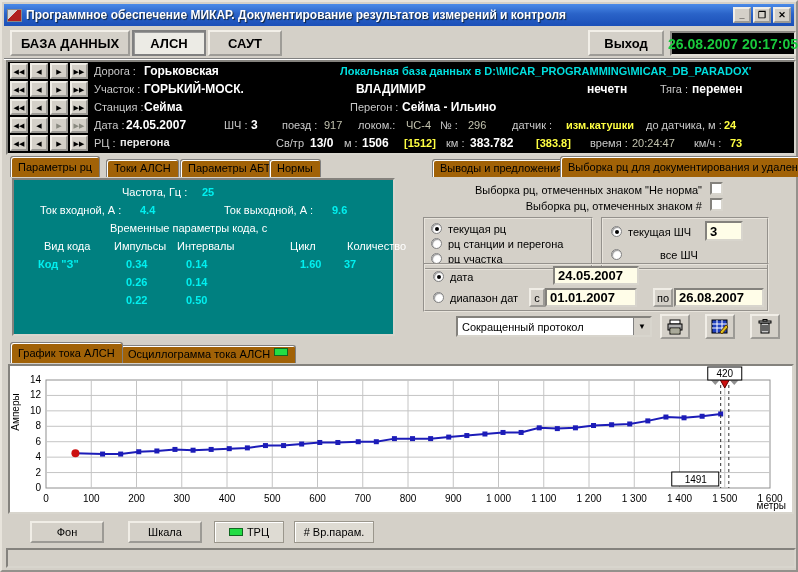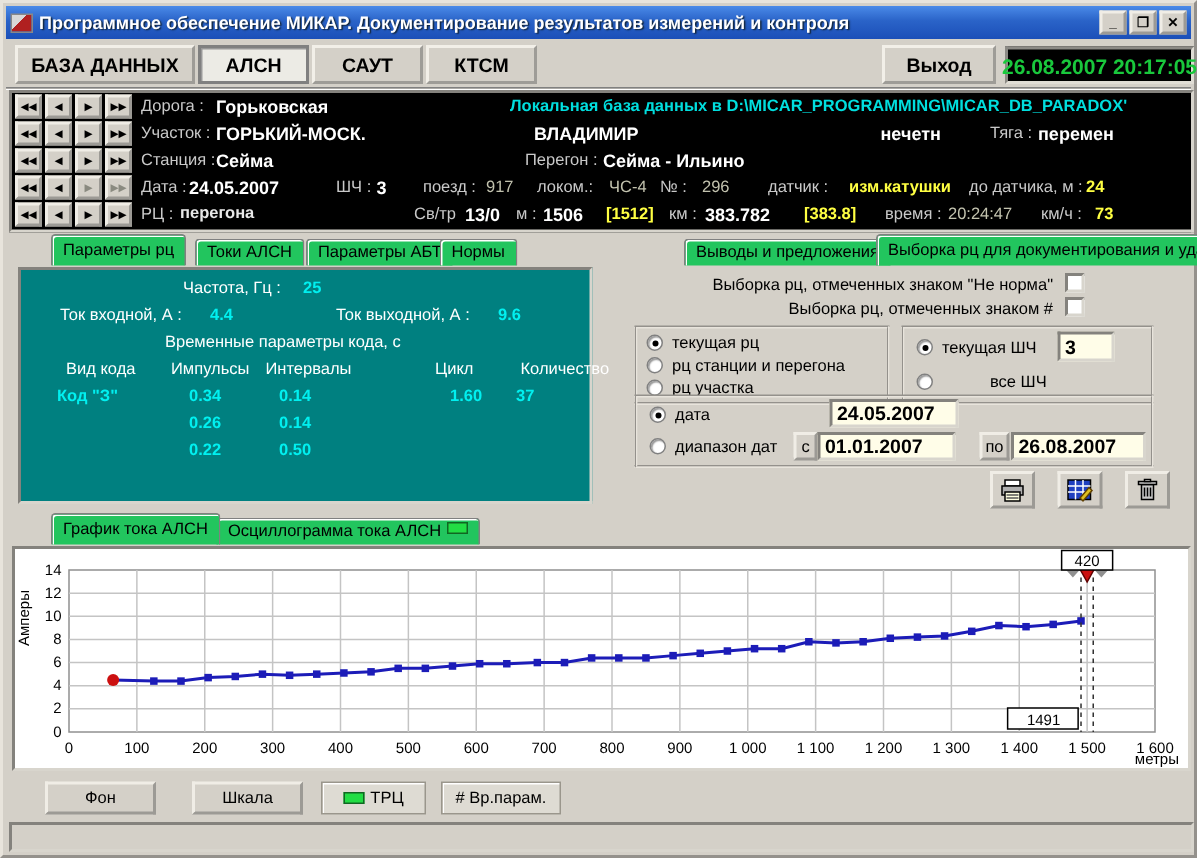--- a/index.html
+++ b/index.html
@@ -43,24 +43,24 @@
   .navb.dis { color:#8a8a80; }
   .il { position:absolute; top:2px; font-size:11px; color:#c9c9c9; white-space:nowrap; }
   .iv { position:absolute; top:1px; font-size:12px; font-weight:bold; color:#ffffff; white-space:nowrap; }
   .ivn { position:absolute; top:2px; font-size:11px; font-weight:bold; color:#ffff42; white-space:nowrap; }
   .ig { position:absolute; top:2px; font-size:11px; color:#c2c2ae; white-space:nowrap; }
   .ic { position:absolute; top:2px; font-size:11px; font-weight:bold; color:#00dede; white-space:nowrap; }
   .iw { position:absolute; top:1px; font-size:12px; font-weight:bold; color:#e8e8e8; white-space:nowrap; }
 
   
   .tabstrip { position:absolute; height:21px; }
-  .tab { position:absolute; top:3px; height:18px; background:#22c55e;
+  .tab { position:absolute; top:3px; height:18px; background:#a16207;
     border:1px solid #808080; border-bottom:none; border-top-left-radius:3px; border-top-right-radius:3px;
     box-shadow:inset 1px 1px 0 #fff; font-size:11px; color:#000; padding:2px 7px 0 7px;
-    white-space:nowrap; cursor:pointer;margin-left:24px; }
+    white-space:nowrap; cursor:pointer; }
   .tab.active { top:0px; height:21px; padding-top:4px; z-index:3; font-size:11px; }
   .led { display:inline-block; width:14px; height:8px; background:#22dd44; border:1px solid #116622;
     margin-left:4px; }
 
   
   .teal { position:absolute; left:10px; top:176px; width:383px; height:158px; background:#008080;
     border:2px inset #d8d5cd; }
   .tl { position:absolute; font-size:11px; color:#fff; white-space:nowrap; }
   .tv { position:absolute; font-size:11px; font-weight:bold; color:#00f0f0; white-space:nowrap; }
 
@@ -110,21 +110,20 @@
       <span class="winbtn">_</span>
       <span class="winbtn">❐</span>
       <span class="winbtn">✕</span>
     </span>
   </div>
 
   <div class="toolbar">
     <div class="tbtn" style="left:6px;width:120px;">БАЗА ДАННЫХ</div>
     <div class="tbtn active" style="left:128px;width:74px;">АЛСН</div>
     <div class="tbtn" style="left:204px;width:74px;">САУТ</div>
-    <div class="tbtn" style="left:280px;width:74px;">КТСМ</div>
     <div class="tbtn" style="left:584px;width:76px;">Выход</div>
     <div class="clock">26.08.2007 20:17:05</div>
   </div>
 
   <div class="infopanel">
 
     <div class="irow" style="top:1px;">
       <span class="nav">
         <button class="navb">◀◀</button>
         <button class="navb">◀</button>
@@ -275,20 +274,24 @@
       <span class="rlab" style="left:25px;top:6px;">дата</span>
       <input class="tinput" style="left: 128px; top: 1px; width: 86px; height: 19px;" value="24.05.2007">
       <span class="radio" style="left:8px;top:27px;"></span>
       <span class="rlab" style="left:25px;top:27px;">диапазон дат</span>
       <span class="smallbtn" style="left:104px;top:23px;width:16px;height:19px;line-height:17px;">с</span>
       <input class="tinput" style="left: 120px; top: 23px; width: 92px; height: 19px;" value="01.01.2007">
       <span class="smallbtn" style="left:228px;top:23px;width:20px;height:19px;line-height:17px;">по</span>
       <input class="tinput" style="left: 249px; top: 23px; width: 90px; height: 19px;" value="26.08.2007">
     </div>
 
+    <div class="combo" style="left:34px;top:139px;width:196px;height:21px;">
+      <span>Сокращенный протокол</span>
+      <span class="arrowbtn">▼</span>
+    </div>
 
     <div class="iconbtn" style="left:238px;top:137px;">
       <svg width="18" height="16" viewBox="0 0 18 16">
         <rect x="4" y="1" width="10" height="4" fill="#fff" stroke="#000"></rect>
         <rect x="2" y="5" width="14" height="6" fill="#b0b0b0" stroke="#000"></rect>
         <rect x="4" y="9" width="10" height="6" fill="#ffffe0" stroke="#000"></rect>
         <line x1="5" y1="11" x2="13" y2="11" stroke="#555"></line>
         <line x1="5" y1="13" x2="13" y2="13" stroke="#555"></line>
       </svg>
     </div>

